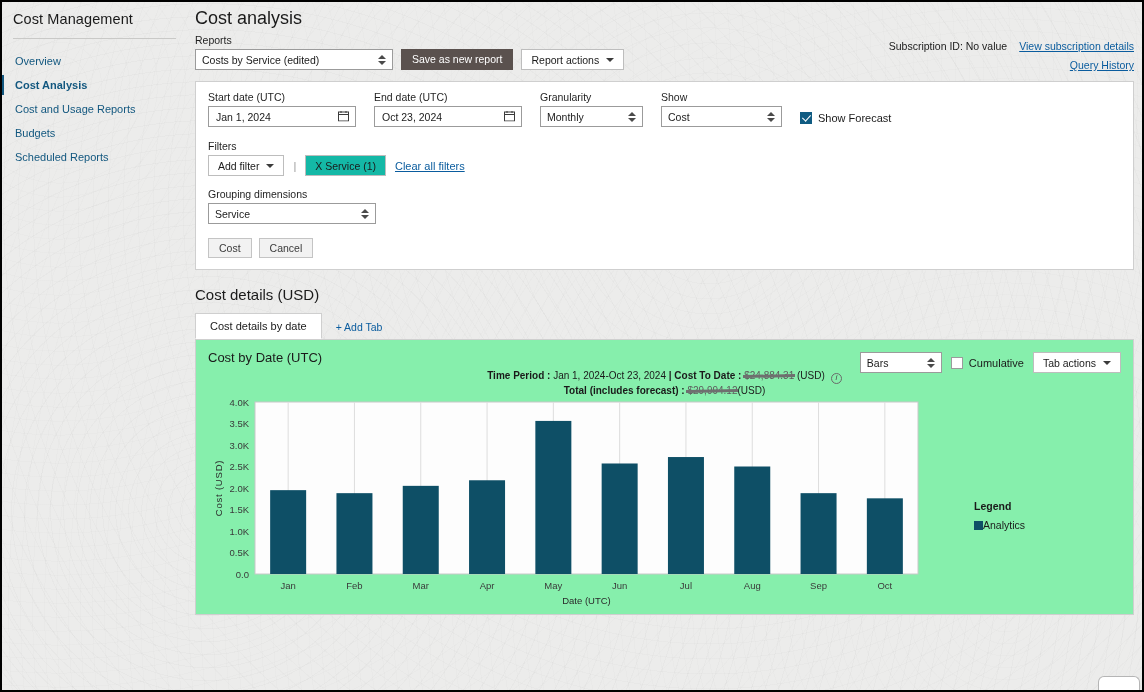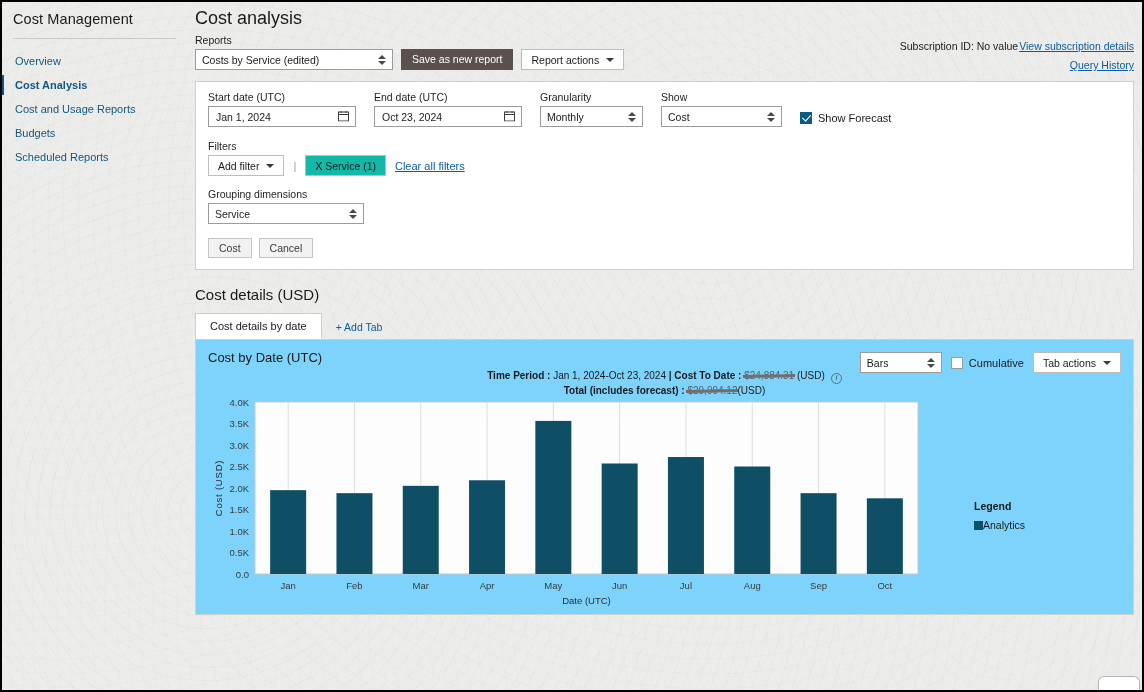--- a/index.html
+++ b/index.html
@@ -79,21 +79,21 @@
   .btn-white{
     background:#fff; border:1px solid #bdbdbd; height:21px; padding:0 9px;
     font-size:10.5px; font-family:inherit; cursor:pointer; color:#1a1a1a;
     display:inline-flex; align-items:center; gap:7px;
   }
   .caret{ width:0;height:0;border-left:4px solid transparent;border-right:4px solid transparent;border-top:4px solid #3b3b3b; display:inline-block;}
 
   .sub-info{
     position:absolute; right:8px; top:38px; text-align:right; font-size:10.5px;
   }
-  .sub-info .row1{ display:flex; justify-content:flex-end; gap:1px; align-items:baseline;}
+  .sub-info .row1{ display:flex; justify-content:flex-end; gap:12px; align-items:baseline;}
   .sub-id{ color:#1a1a1a; }
   .lnk{ color:#0a5c9e; text-decoration:underline; cursor:pointer; }
   .row2{ margin-top:7px; }
 
   
   .panel{
     margin:11px 8px 0 8px; background:#fff; border:1px solid #cfcfcf;
     padding:9px 12px 11px 12px;
   }
   .filter-row{ display:flex; align-items:flex-end; gap:0; }
@@ -132,21 +132,21 @@
   
   .sec-title{ font-size:15px; padding:16px 0 0 8px; color:#1a1a1a; }
   .tabs{ display:flex; align-items:flex-end; margin:10px 8px 0 8px; height:26px; }
   .tab{
     background:#fff; border:1px solid #cfcfcf; border-bottom:1px solid #fff;
     height:26px; padding:0 14px; font-size:11px; display:flex; align-items:center; cursor:pointer;
   }
   .addtab{ color:#0a5c9e; font-size:10.5px; margin-left:14px; cursor:pointer; padding-bottom:6px; }
 
   .chart-panel{
-    margin:0 8px 0 8px; background:#7dd3fc; border:1px solid #cfcfcf; height:276px;
+    margin:0 8px 0 8px; background:#86efac; border:1px solid #cfcfcf; height:276px;
     padding:10px 12px 0 12px; position:relative;
   }
   .chart-head-title{ font-size:13px; color:#1a1a1a; }
   .meta{ font-size:10px; margin-top:4px; line-height:14px; color:#1a1a1a;text-align:center; }
   .meta b{ font-weight:bold; }
   .redact{ position:relative; display:inline-block; color:#5c5c5c; }
   .redact::after{
     content:""; position:absolute; left:-1px; right:-1px; top:50%; height:3px;
     background:#6f6f6f; transform:translateY(-50%) rotate(-1.2deg);
   }
@@ -279,21 +279,21 @@
             <span class="caret"></span>
           </div>
           <span class="divider-v">|</span>
           <div class="chip">X Service (1)</div>
           <span class="lnk">Clear all filters</span>
         </div>
       </div>
 
       <div class="group-block">
         <span class="lbl">Grouping dimensions</span>
-        <div class="select-box" style="width:156px;">
+        <div class="select-box" style="width:168px;">
           <span>Service</span>
           <span class="spinner"></span>
         </div>
       </div>
 
       <div class="apply-row">
         <button class="btn-plain">Cost</button>
         <button class="btn-plain">Cancel</button>
       </div>
     </div>

